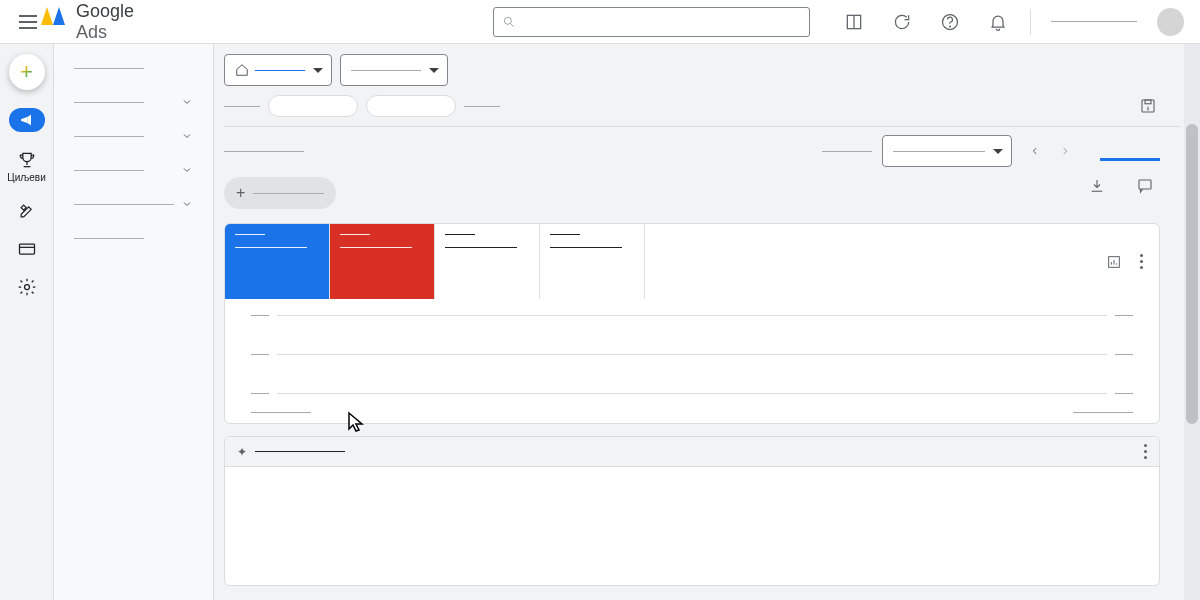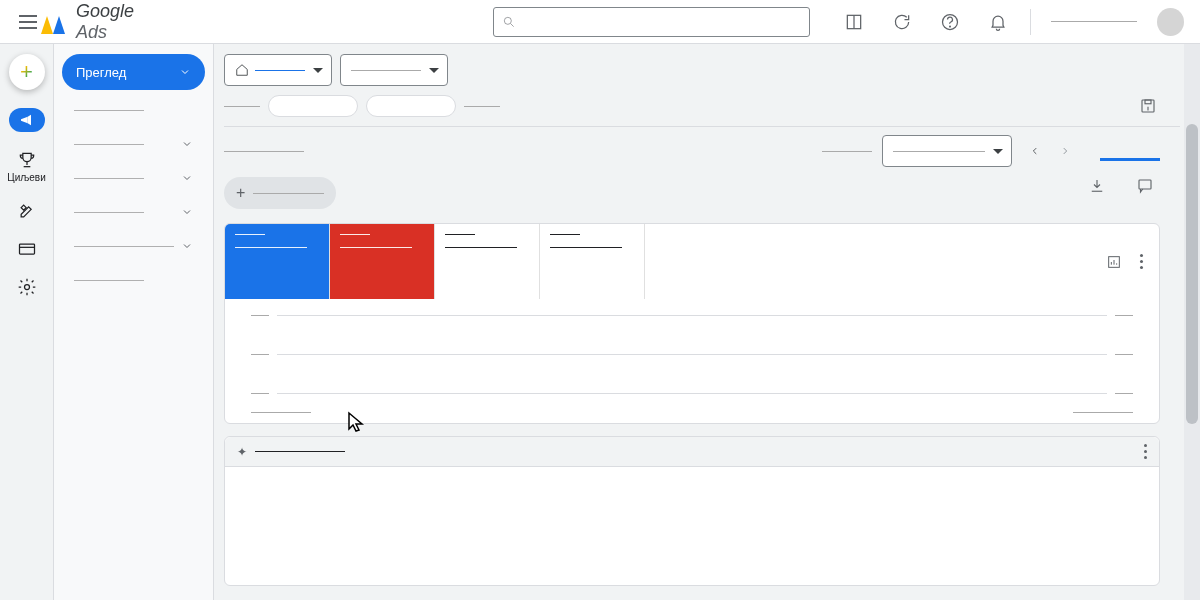--- a/index.html
+++ b/index.html
@@ -1,20 +1,20 @@
 <!DOCTYPE html>
 <html><head>
   <meta charset="utf-8">
   <style>
     * { margin:0; padding:0; box-sizing:border-box; }
     body { font-family:Arial,Helvetica,sans-serif; background:#f1f3f4; width:1200px; height:600px; overflow:hidden; }
     .header { height:44px; display:flex; align-items:center; padding:0 16px; background:#fff; border-bottom:1px solid #dadce0; gap:8px; }
     .menu-icon{width:24px;height:24px;display:flex;flex-direction:column;align-items:center;justify-content:center;gap:4px;cursor:pointer;}
     .menu-icon span{display:block;width:18px;height:2px;background:#5f6368;}
-    .logo{display:flex;align-items:center;gap:6px;font-style:italic;}
+    .logo{display:flex;gap:6px;}
     .logo-triangle{width:24px;height:24px;display:flex;align-items:flex-end;}
     .tri-blue{width:0;height:0;border-left:6px solid transparent;border-right:6px solid transparent;border-bottom:18px solid #1a73e8;display:inline-block;}
     .tri-yellow{width:0;height:0;border-left:6px solid transparent;border-right:6px solid transparent;border-bottom:18px solid #fbbc04;display:inline-block;margin-left:-6px;}
     .logo-text{font-size:18px;color:#5f6368;}
     .logo-text b{color:#3c4043;font-weight:500;}
     .search-wrap{margin-left:auto;width:330px;}
     .search-box{height:30px;border:1px solid #80868b;border-radius:3px;display:flex;align-items:center;padding:0 8px;gap:6px;}
     .search-box svg{width:14px;height:14px;}
     .header-icons{display:flex;align-items:center;gap:24px;margin-left:24px;}
     .hi{width:24px;height:24px;display:flex;align-items:center;justify-content:center;cursor:pointer;}
@@ -201,26 +201,20 @@
       </div>
     <div class="rail-item">
         <svg viewBox="0 0 24 24">
           <circle cx="12" cy="12" r="3"></circle>
           <path d="M12 2v3M12 19v3M4.2 4.2l2.1 2.1M17.7 17.7l2.1 2.1M2 12h3M19 12h3M4.2 19.8l2.1-2.1M17.7 6.3l2.1-2.1"></path>
         </svg>
       </div>
   </div>
 
   <div class="sidebar">
-    <div class="sb-chip">
-      <span>Преглед</span>
-      <svg viewBox="0 0 24 24">
-          <polyline points="6 9 12 15 18 9"></polyline>
-        </svg>
-    </div>
     <div class="sb-item">
         <div class="sb-line"></div>
       </div>
     <div class="sb-item">
         <div class="sb-line"></div>
         <svg class="sb-chev" viewBox="0 0 24 24">
           <polyline points="6 9 12 15 18 9"></polyline>
         </svg>
       </div>
     <div class="sb-item">

